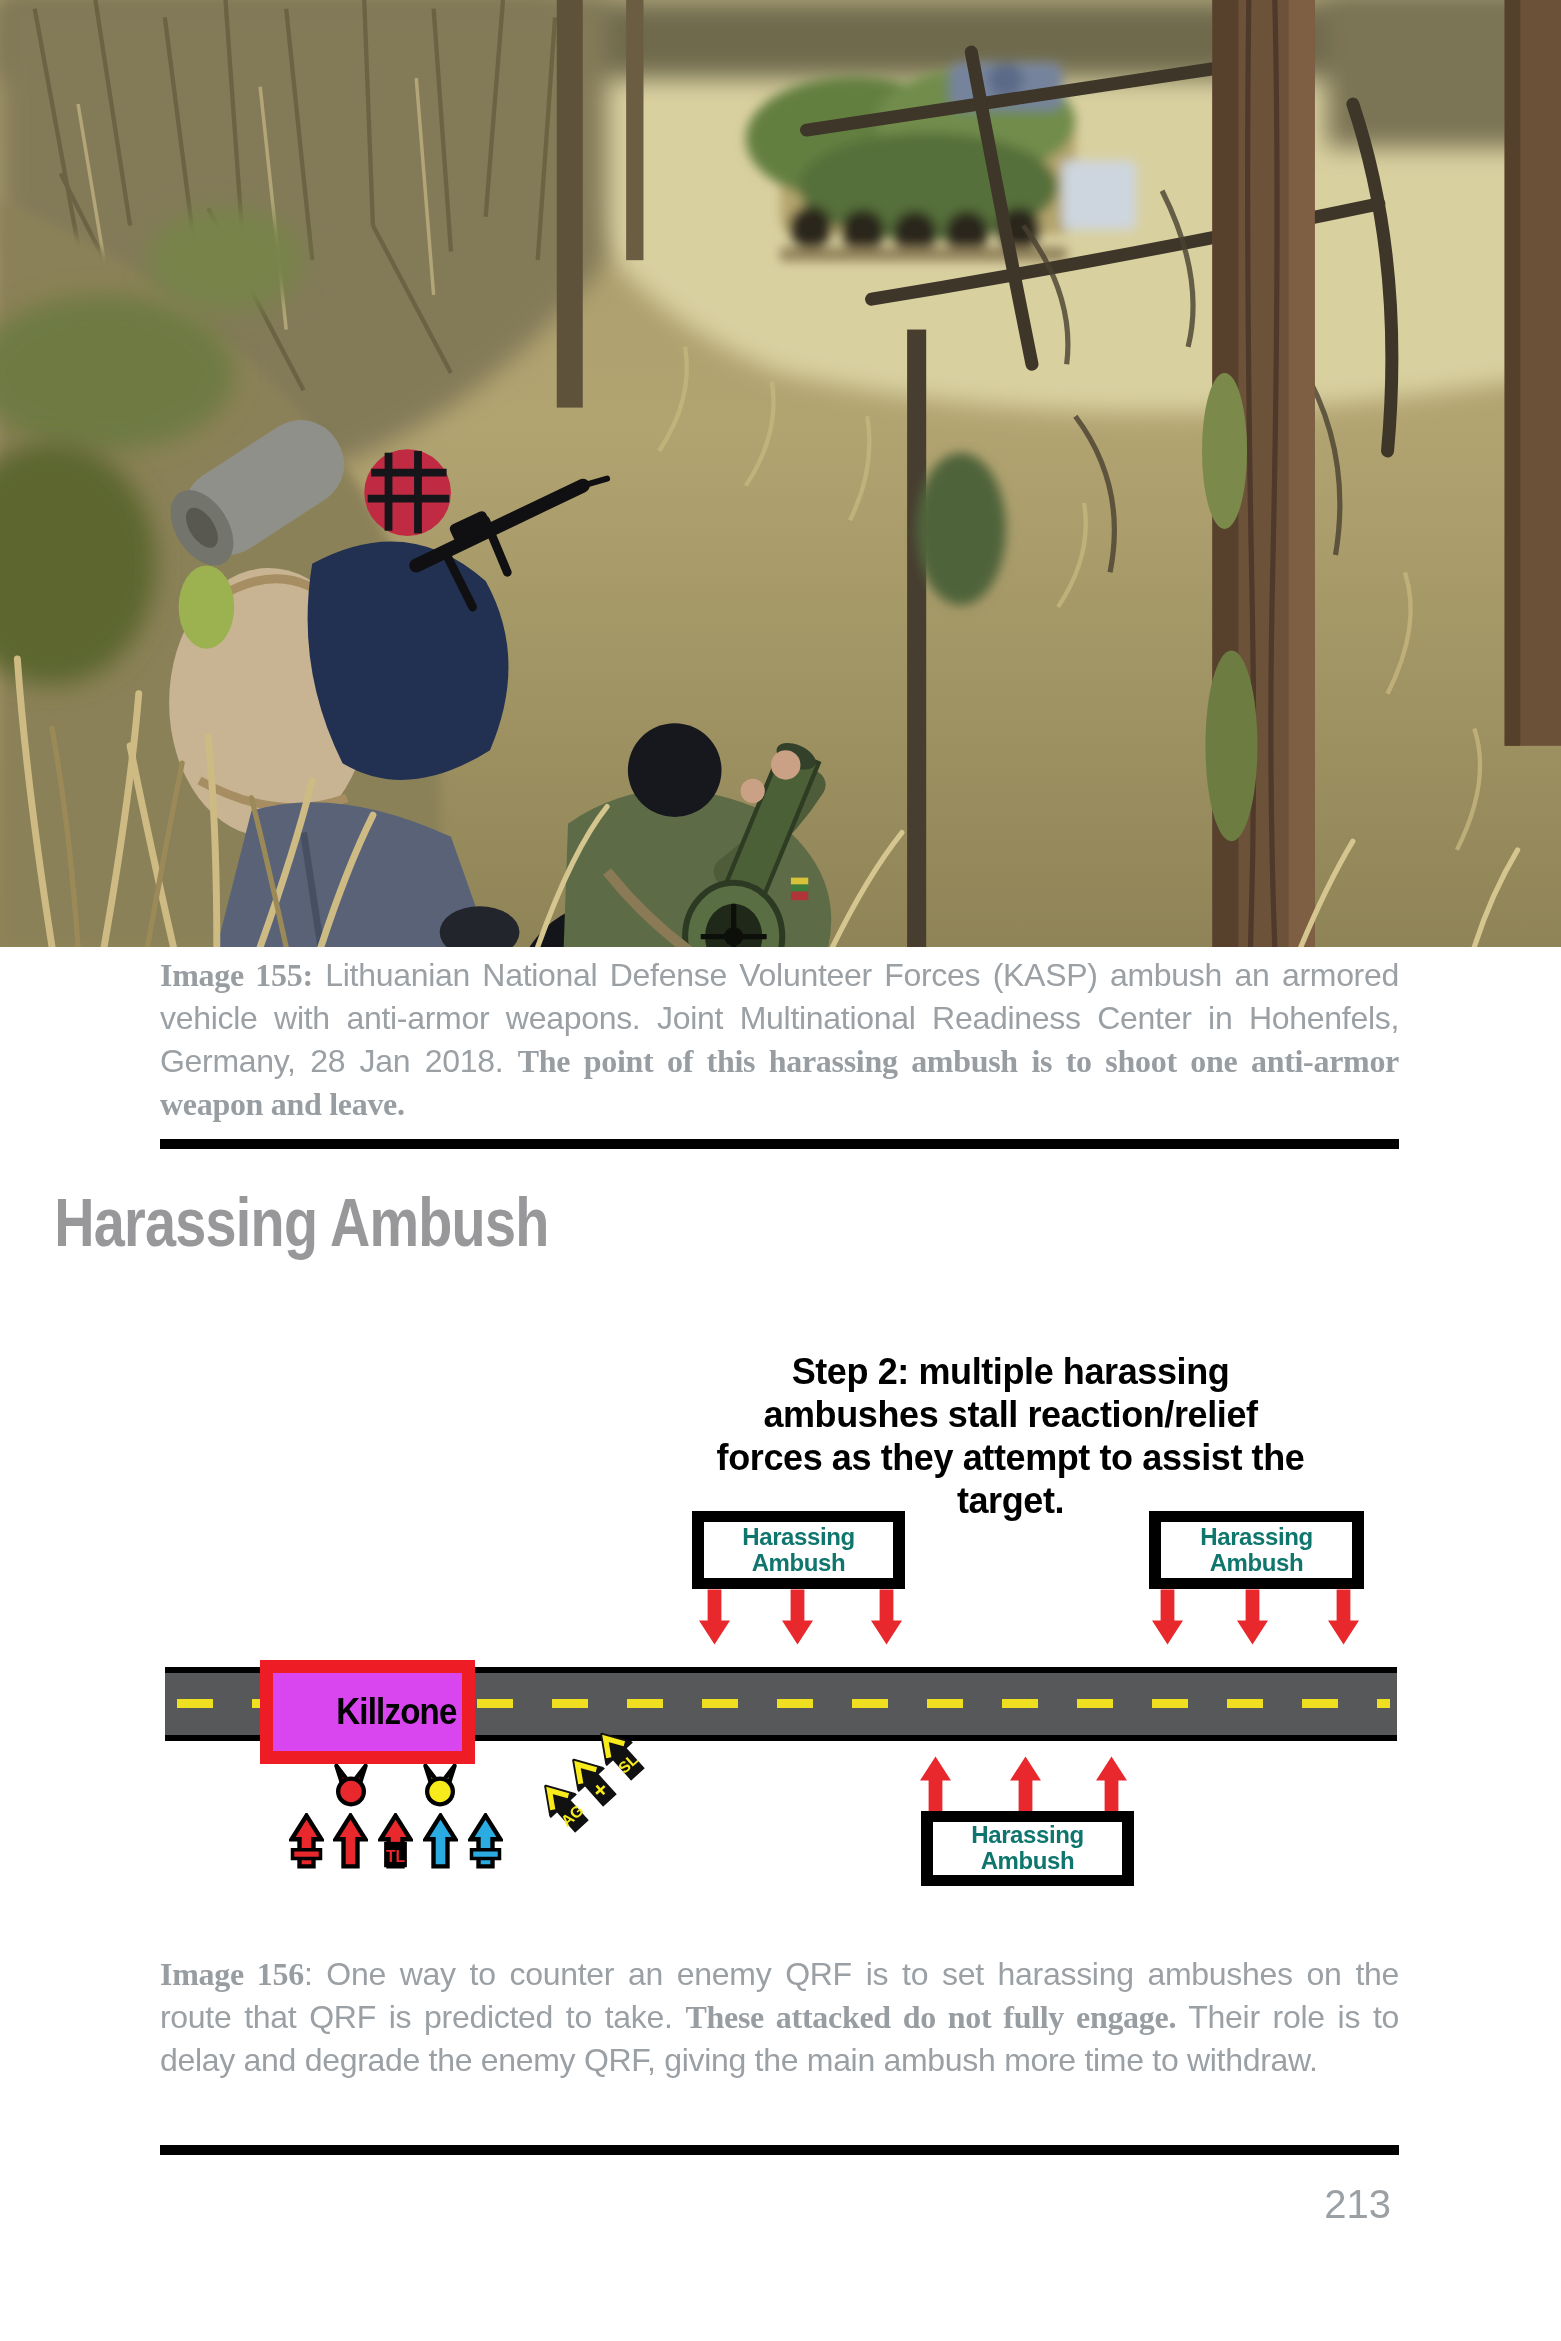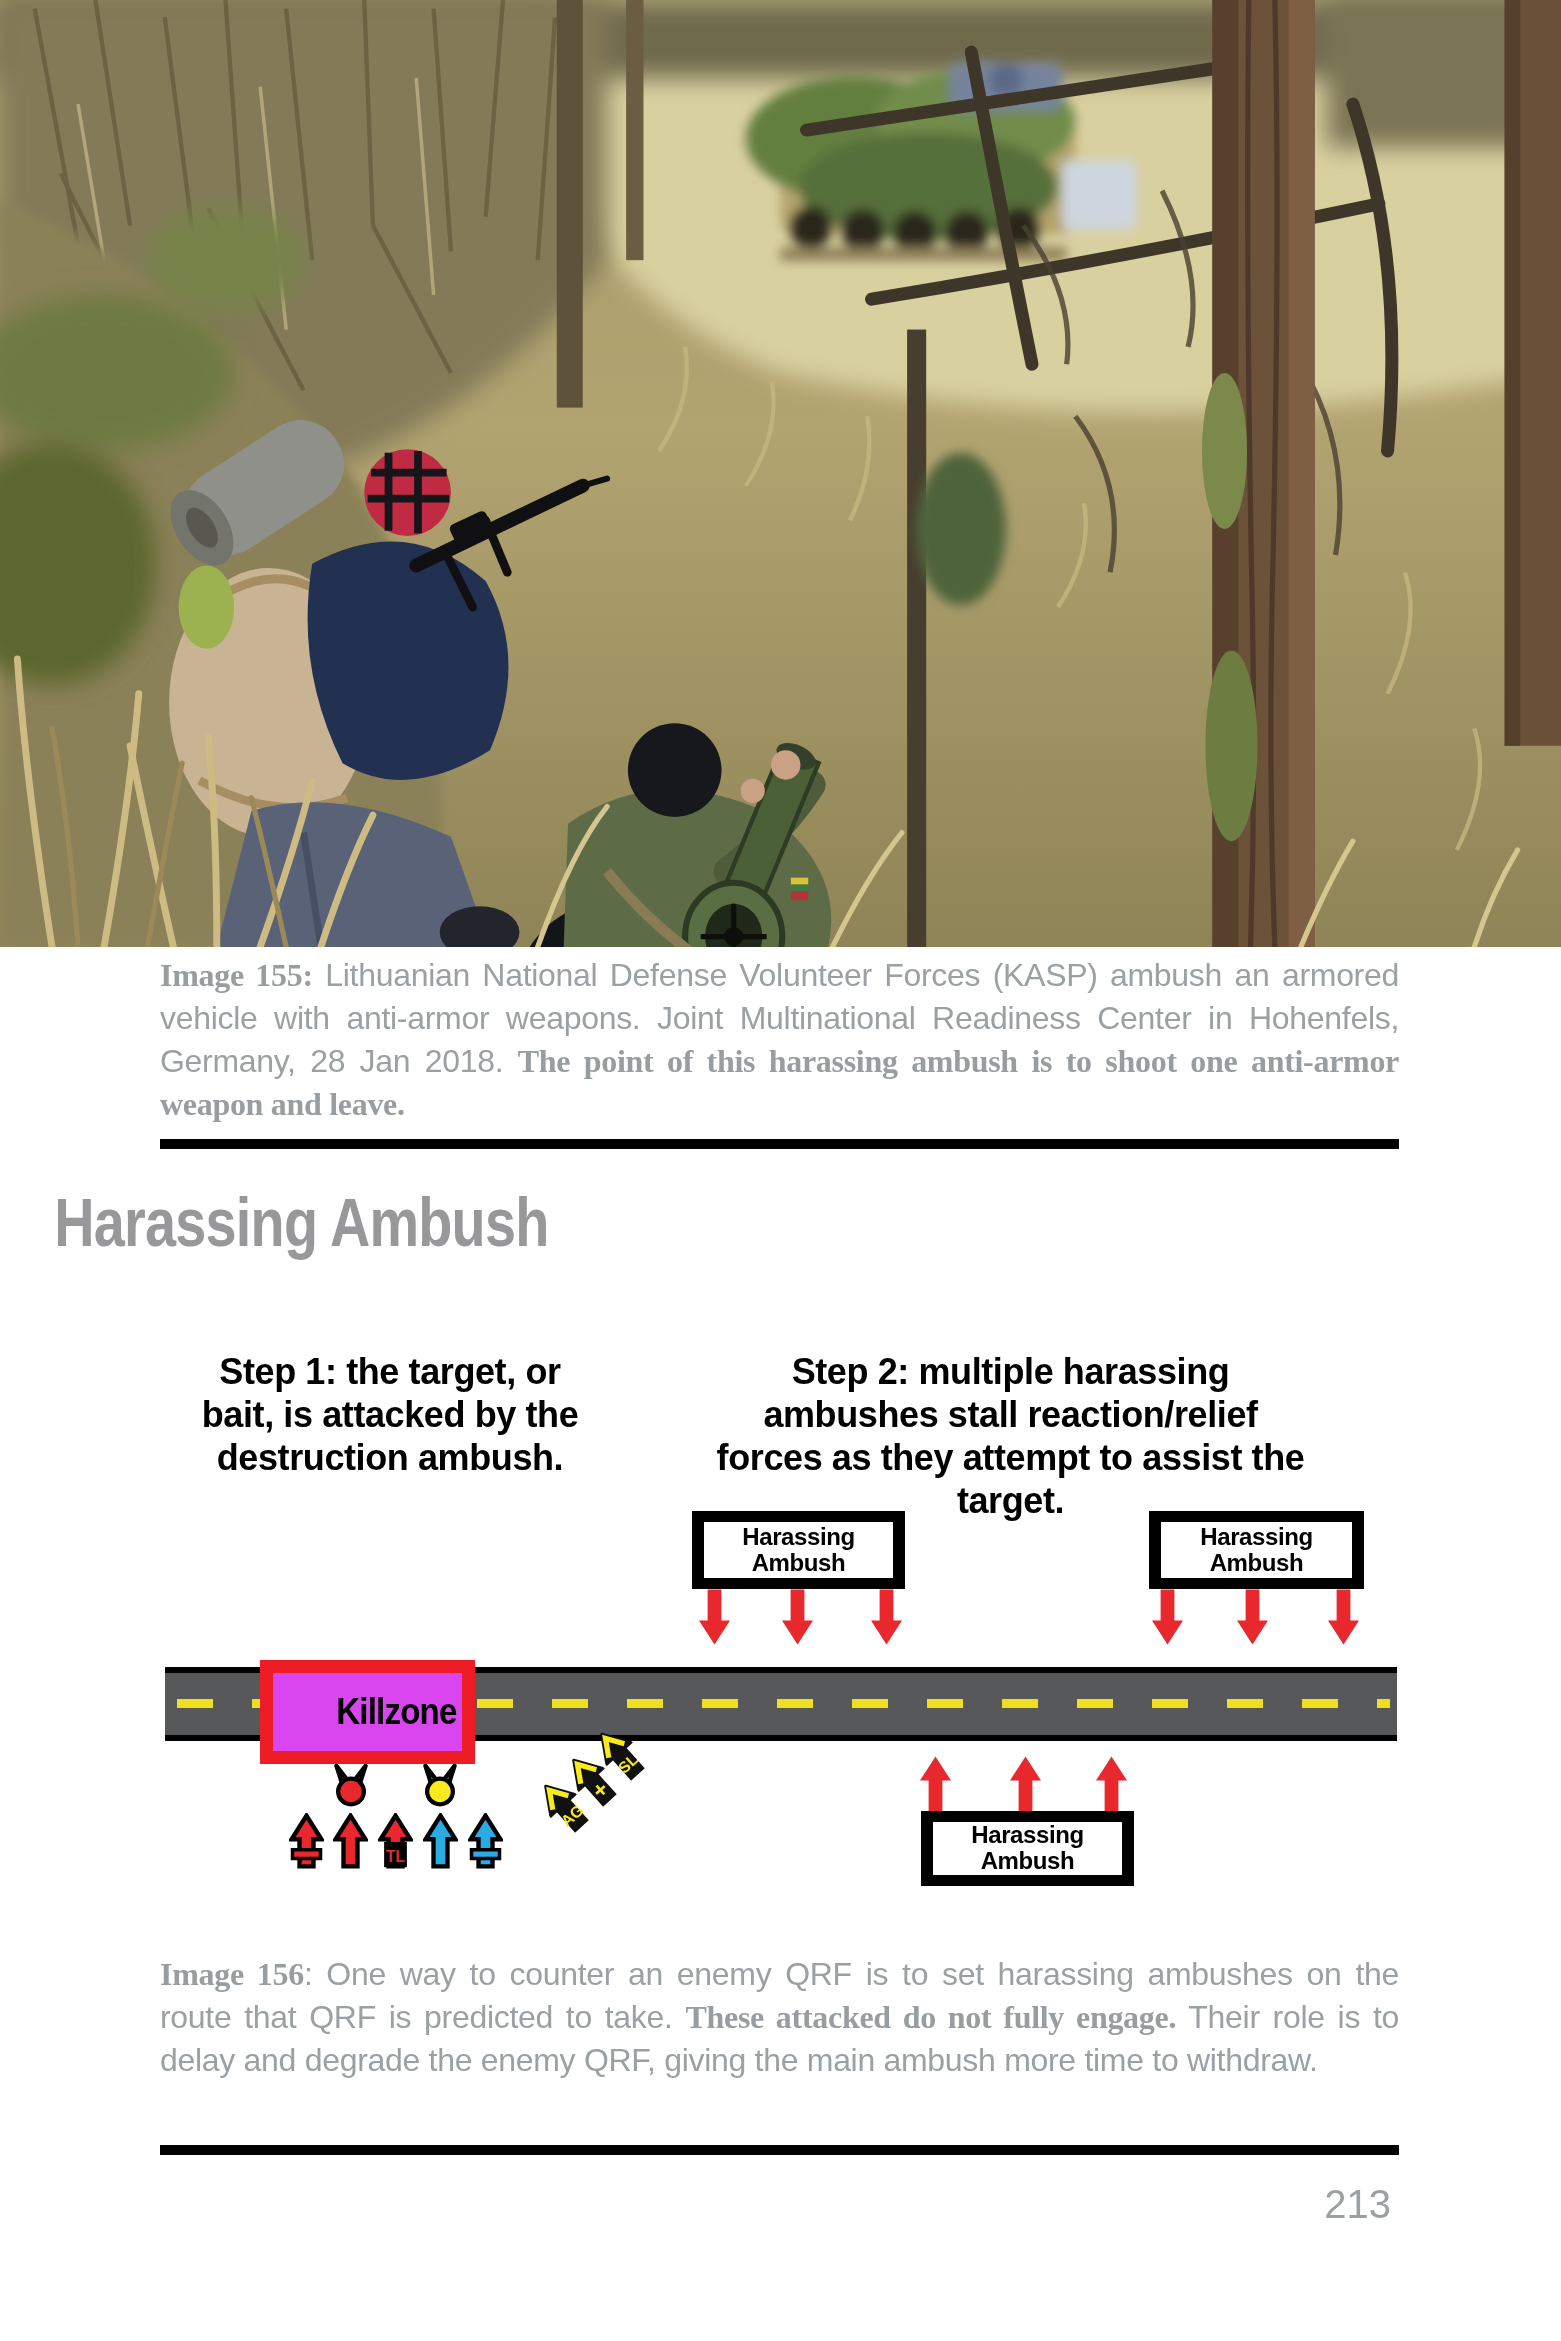--- a/index.html
+++ b/index.html
@@ -27,21 +27,21 @@
   
   .step{
     top:1350px;font-size:36px;font-weight:700;color:#000;
     line-height:43px;text-align:center;letter-spacing:-0.4px;
   }
   
   .ha-box{background:#000;display:flex;align-items:center;justify-content:center;}
   .ha-inner{
     background:#fff;border:3.5px solid #000;width:calc(100% - 24px);height:calc(100% - 22.6px);
     display:flex;flex-direction:column;align-items:center;justify-content:center;
-    font-size:24px;font-weight:700;color:#000000;line-height:26px;letter-spacing:-0.4px;
+    font-size:24px;font-weight:700;color:#0f766e;line-height:26px;letter-spacing:-0.4px;
   }
   
   .road{background:#57585a;border-top:6px solid #000;border-bottom:6px solid #000;}
   .road-dashes{
     position:absolute;left:12px;right:7px;top:50%;height:9.5px;margin-top:-5.2px;
     background:repeating-linear-gradient(90deg,#f0df20 0 36px,rgba(0,0,0,0) 36px 75px);
   }
   .killzone{
     border:13px solid #ee1c25;background:#d946ef;z-index:5;
     display:flex;align-items:center;justify-content:flex-end;
@@ -232,21 +232,20 @@
       </g>
     </svg>
   </div>
 
   <p class="abs caption" style="top:954px;"><b>Image 155:</b><span> Lithuanian National Defense Volunteer Forces (KASP) ambush an armored vehicle with anti-armor weapons. Joint Multinational Readiness Center in Hohenfels, Germany, 28 Jan 2018. </span><b>The point of this harassing ambush is to shoot one anti-armor weapon and leave.</b></p>
 
   <div class="abs rule" style="top:1139px;"></div>
 
   <div class="abs title"><span class="cond">Harassing Ambush</span></div>
 
-  <div class="abs step" style="left:186px;width:408px;">Step 1: the target, or bait, is attacked by the destruction ambush.</div>
   <div class="abs step" style="left:707px;width:607px;">Step 2: multiple harassing ambushes stall reaction/relief forces as they attempt to assist the target.</div>
 
   <div class="abs" style="left:0;top:1492px;width:1561px;height:416px;">
 
     <div class="abs ha-box" style="left:692px;top:19px;width:213px;height:78px;">
       <div class="ha-inner">
         <span>Harassing</span>
         <span>Ambush</span>
       </div>
     </div>

